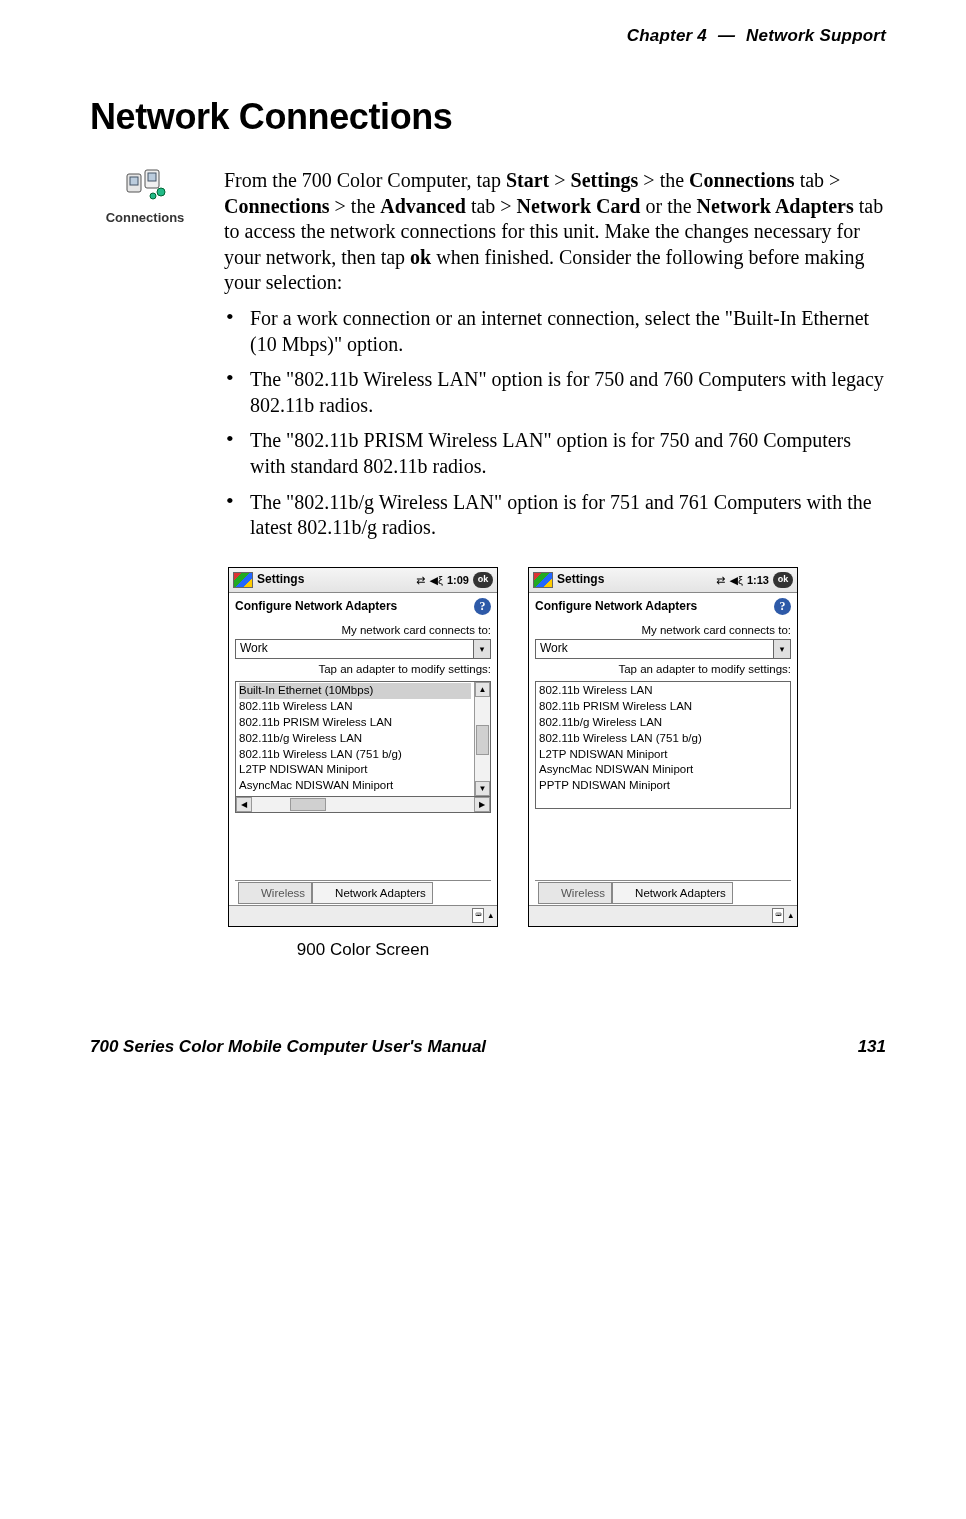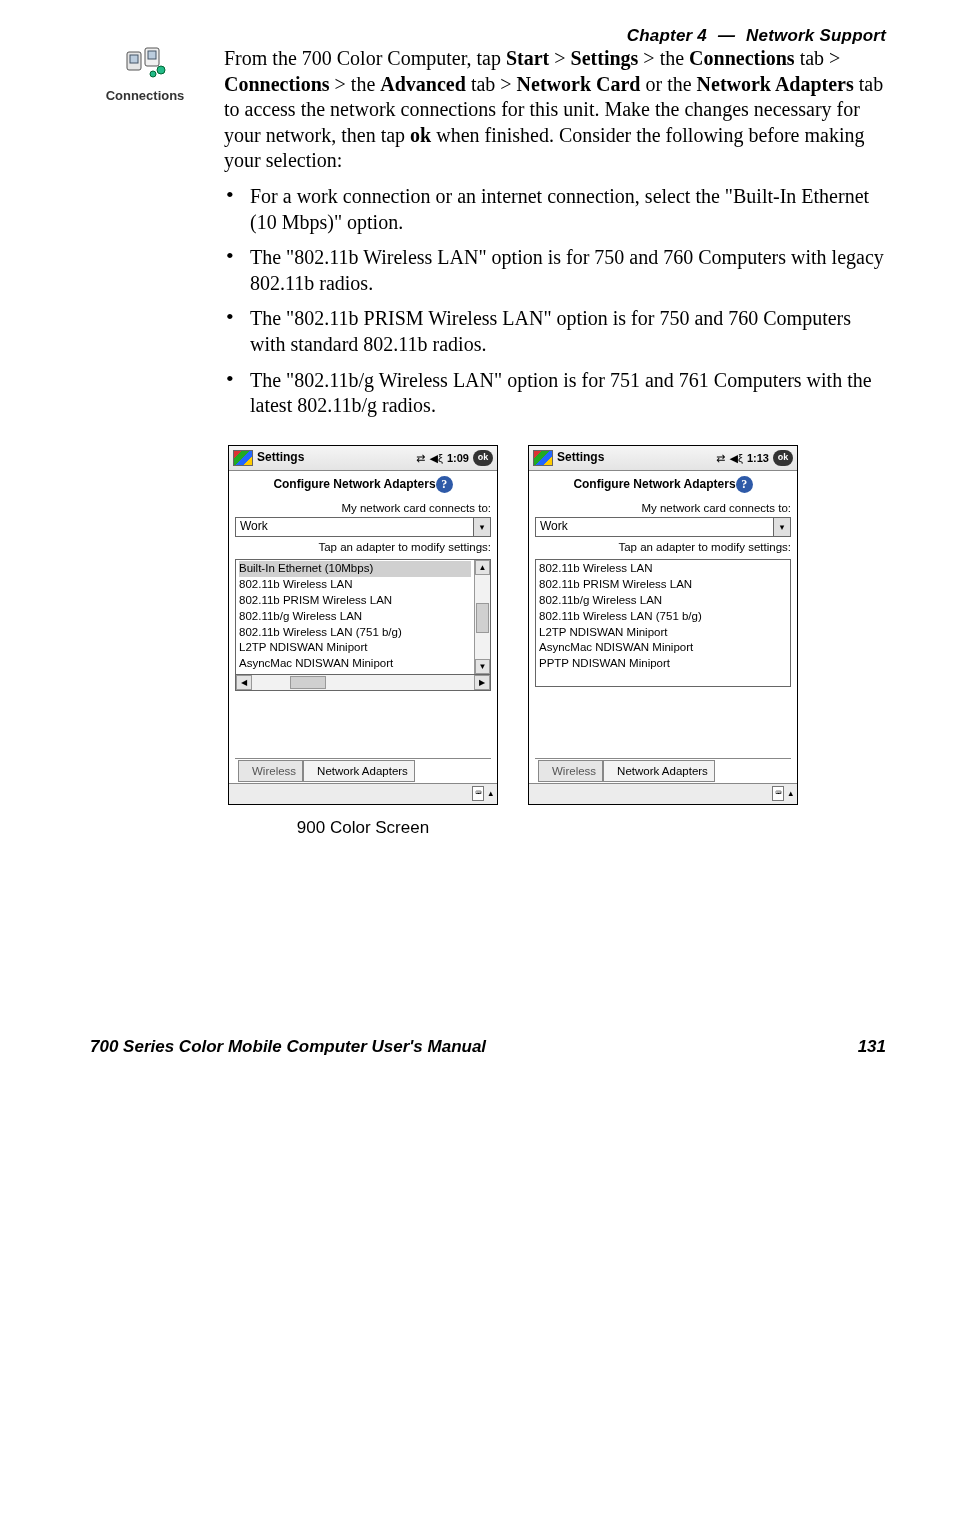--- a/index.html
+++ b/index.html
@@ -136,21 +136,21 @@
     font-size: 9px;
     font-weight: 700;
     display: inline-flex;
     align-items: center;
     justify-content: center;
   }
   .subhead {
     padding: 5px 6px 3px 6px;
     display: flex;
     align-items: center;
-    justify-content: center;
+    justify-content: space-between;
     font-weight: 700;
   }
   .help-circle {
     width: 17px; height: 17px;
     border-radius: 50%;
     background: #2e5aa8;
     color: #fff;
     font-family: Georgia, serif;
     font-weight: 700;
     font-size: 12px;
@@ -253,21 +253,21 @@
     display: flex;
     align-items: flex-end;
     border-top: 1px solid #888;
     height: 22px;
     margin-top: auto;
     padding: 0 3px;
     gap: 0;
     font-size: 11.5px;
   }
   .tab {
-    padding: 3px 6px 2px 13px;
+    padding: 3px 6px 2px 22px;
     border: 1px solid #888;
     border-top: 1px solid #888;
     background: #f3f3f3;
     position: relative;
     top: 1px;
   }
   .tab.inactive {
     background: #e6e6e6;
     color: #555;
   }
@@ -318,20 +318,21 @@
 <body>
 
 <div class="page">
 
   <div class="running-header">
     <span>Chapter  4</span>
     <span class="dash">—</span>
     <span>Network Support</span>
   </div>
 
+  <h1 class="section-title">Network Connections</h1>
 
   <div class="content-row">
     <div class="icon-col">
       <div class="glyph">
         <svg width="44" height="34" viewBox="0 0 44 34">
           <rect x="4" y="6" width="14" height="18" rx="2" fill="#e6e6e6" stroke="#555"></rect>
           <rect x="7" y="9" width="8" height="8" fill="#bcd" stroke="#456"></rect>
           <rect x="22" y="2" width="14" height="18" rx="2" fill="#f0f0f0" stroke="#555"></rect>
           <rect x="25" y="5" width="8" height="8" fill="#bcd" stroke="#456"></rect>
           <circle cx="38" cy="24" r="4" fill="#2b8" stroke="#063"></circle>

